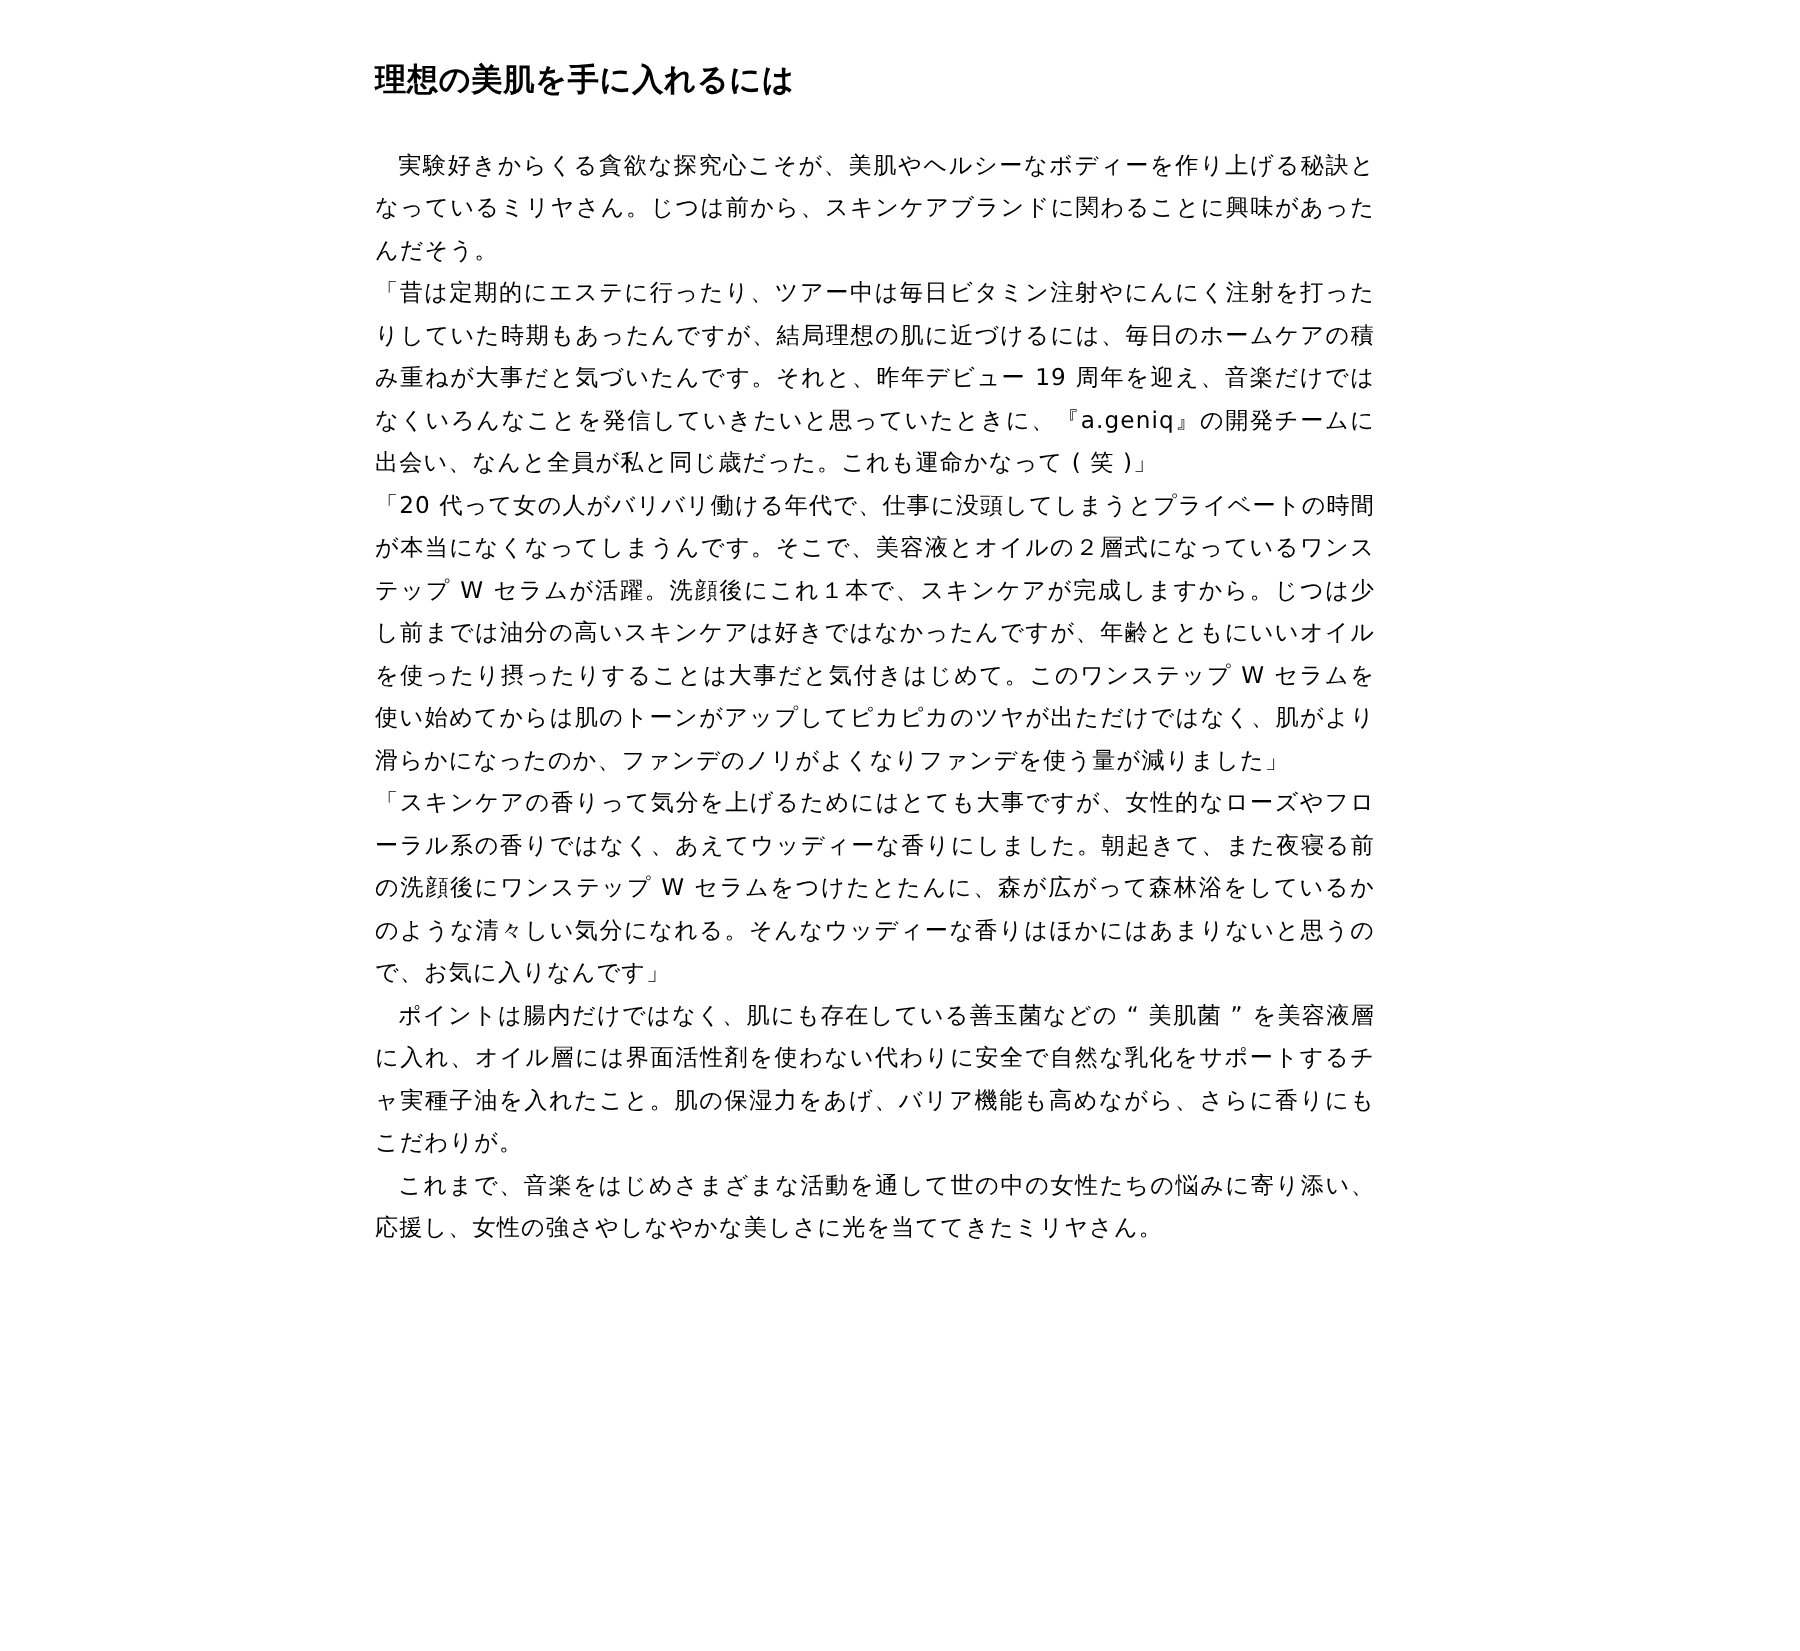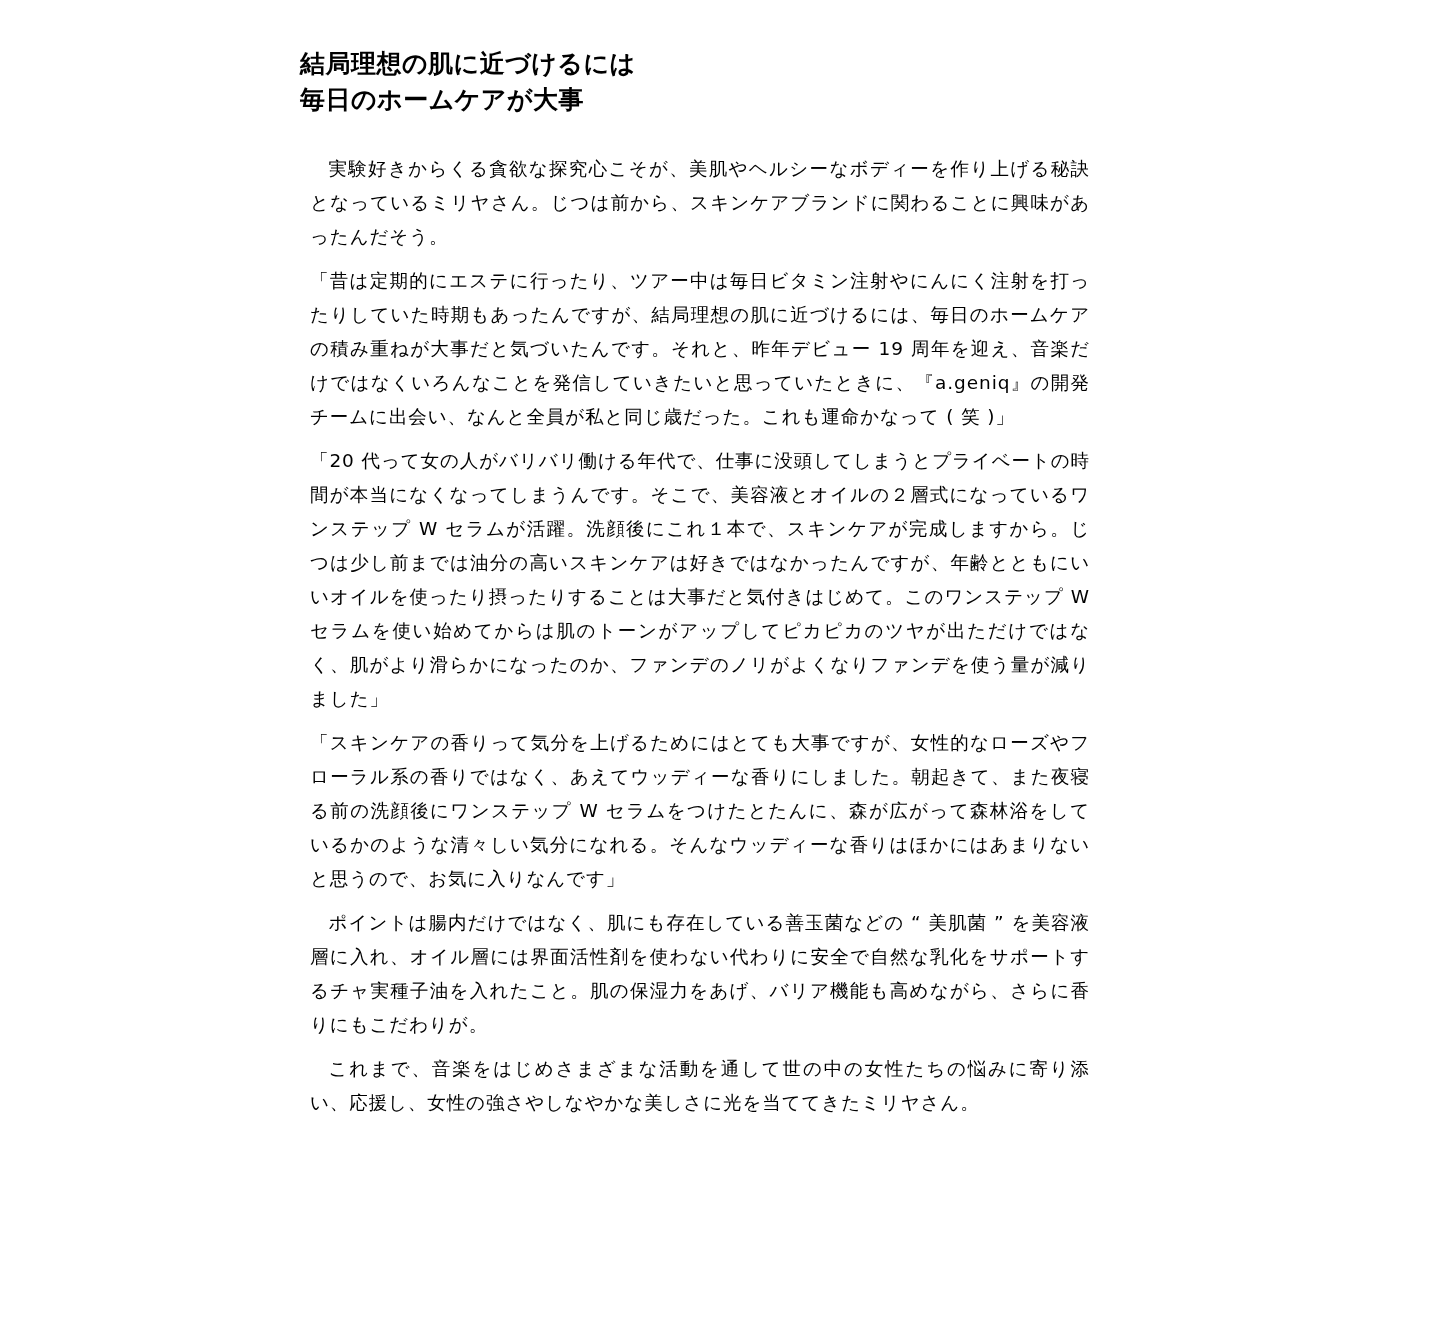--- a/index.html
+++ b/index.html
@@ -32,35 +32,34 @@
       display: block;
       white-space: nowrap;
     }
     .body {
       margin-top: 34px;
       font-size: 18.5px;
       line-height: 34px;
       letter-spacing: 0.9px;
     }
     .para {
-      margin: 10px;
+      margin: 0;
       text-align: justify;
       word-break: break-all;
     }
     .para.indent {
       text-indent: 1em;
     }
   </style>
 </head>
 <body>
 
 <article class="article">
   <h1 class="title">
-    <span class="title-line">結局理想の肌に近づけるには</span>
-    <span class="title-line">毎日のホームケアが大事</span>
+    <span class="title-line">理想の美肌を手に入れるには</span>
   </h1>
 
   <div class="body">
     <p class="para indent">実験好きからくる貪欲な探究心こそが、美肌やヘルシーなボディーを作り上げる秘訣となっているミリヤさん。じつは前から、スキンケアブランドに関わることに興味があったんだそう。</p>
     <p class="para">「昔は定期的にエステに行ったり、ツアー中は毎日ビタミン注射やにんにく注射を打ったりしていた時期もあったんですが、結局理想の肌に近づけるには、毎日のホームケアの積み重ねが大事だと気づいたんです。それと、昨年デビュー 19 周年を迎え、音楽だけではなくいろんなことを発信していきたいと思っていたときに、『a.geniq』の開発チームに出会い、なんと全員が私と同じ歳だった。これも運命かなって ( 笑 )」</p>
     <p class="para">「20 代って女の人がバリバリ働ける年代で、仕事に没頭してしまうとプライベートの時間が本当になくなってしまうんです。そこで、美容液とオイルの２層式になっているワンステップ W セラムが活躍。洗顔後にこれ１本で、スキンケアが完成しますから。じつは少し前までは油分の高いスキンケアは好きではなかったんですが、年齢とともにいいオイルを使ったり摂ったりすることは大事だと気付きはじめて。このワンステップ W セラムを使い始めてからは肌のトーンがアップしてピカピカのツヤが出ただけではなく、肌がより滑らかになったのか、ファンデのノリがよくなりファンデを使う量が減りました」</p>
     <p class="para">「スキンケアの香りって気分を上げるためにはとても大事ですが、女性的なローズやフローラル系の香りではなく、あえてウッディーな香りにしました。朝起きて、また夜寝る前の洗顔後にワンステップ W セラムをつけたとたんに、森が広がって森林浴をしているかのような清々しい気分になれる。そんなウッディーな香りはほかにはあまりないと思うので、お気に入りなんです」</p>
     <p class="para indent">ポイントは腸内だけではなく、肌にも存在している善玉菌などの “ 美肌菌 ” を美容液層に入れ、オイル層には界面活性剤を使わない代わりに安全で自然な乳化をサポートするチャ実種子油を入れたこと。肌の保湿力をあげ、バリア機能も高めながら、さらに香りにもこだわりが。</p>
     <p class="para indent">これまで、音楽をはじめさまざまな活動を通して世の中の女性たちの悩みに寄り添い、応援し、女性の強さやしなやかな美しさに光を当ててきたミリヤさん。</p>
   </div>

